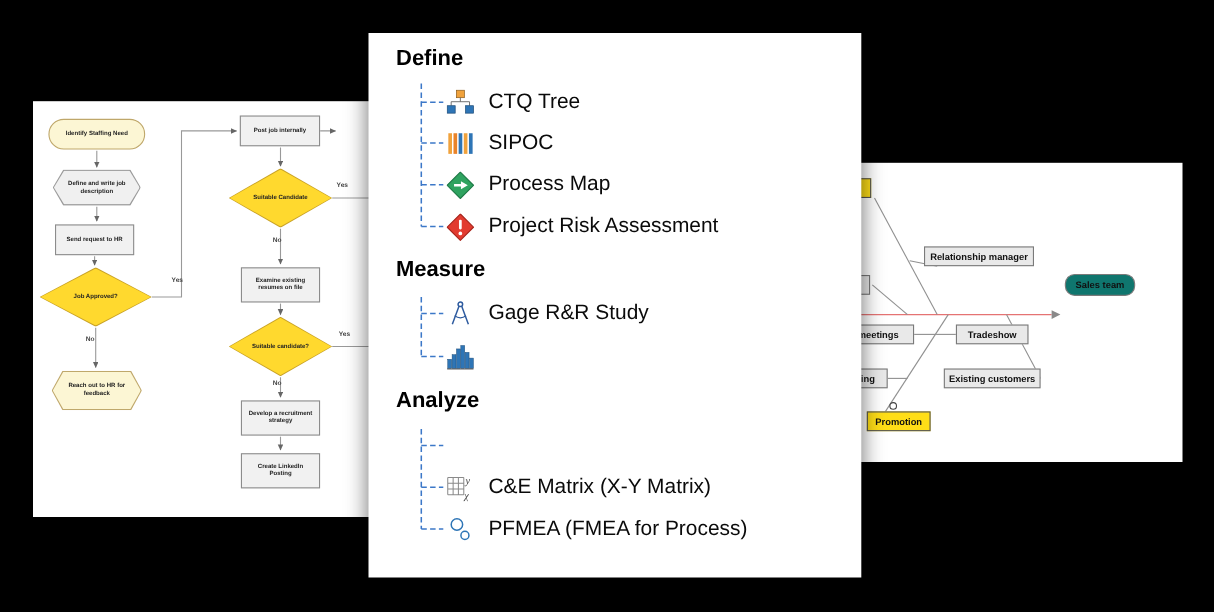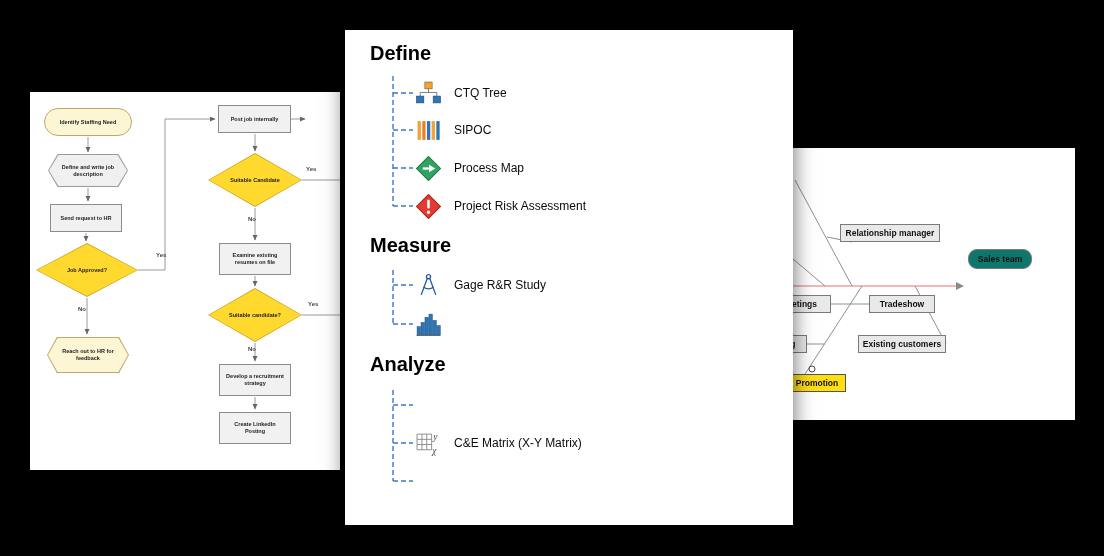--- a/index.html
+++ b/index.html
@@ -3,28 +3,28 @@
 <meta charset="utf-8">
 <style>
   html,body{margin:0;padding:0;}
   body{
     width:1104px;height:556px;position:relative;overflow:hidden;
     background:#000;font-family:"Liberation Sans", sans-serif;
   }
   .panel{position:absolute;background:#fff;box-shadow:0 4px 20px rgba(0,0,0,.6);}
   #left-panel{left:30px;top:92px;width:310px;height:378px;z-index:1;}
   #right-panel{left:600px;top:148px;width:475px;height:272px;z-index:2;}
-  #center-panel{left:345px;top:30px;width:448px;height:495px;z-index:3;}
+  #center-panel{left:335px;top:30px;width:448px;height:495px;z-index:3;}
 
   
   .tb-heading{position:absolute;left:25px;font-size:20px;font-weight:700;color:#000;}
   .tb-row{position:absolute;left:71px;height:28px;display:flex;align-items:center;gap:13px;cursor:pointer;}
   .tb-row .icon{width:25px;height:25px;flex:none;display:block;}
   .tb-row .icon svg{width:100%;height:100%;display:block;}
-  .tb-label{font-size:12px;font-weight:500;color:#0a0a0a;white-space:nowrap;}
+  .tb-label{font-size:19px;font-weight:500;color:#0a0a0a;white-space:nowrap;}
   #tree-lines{position:absolute;inset:0;width:100%;height:100%;pointer-events:none;}
 
   
   .fc-node{position:absolute;display:flex;align-items:center;justify-content:center;
     text-align:center;font-size:5.5px;font-weight:700;color:#222;line-height:1.2;box-sizing:border-box;}
   .fc-rect{background:#F1F1F1;border:1px solid #8C8C8C;padding:2px 4px;}
   .fc-stadium{background:#FCF6D4;border:1px solid #BFA76A;border-radius:14px;padding:2px 6px;}
   .fc-hex,.fc-hex-y{padding:0;}
   .fc-hex .shape,.fc-hex-y .shape,.fc-diamond .shape{position:absolute;inset:0;}
   .fc-hex .shape{background:#9a9a9a;clip-path:polygon(12% 0,88% 0,100% 50%,88% 100%,12% 100%,0 50%);}
@@ -281,13 +281,22 @@
     <span class="icon">
       <svg viewBox="0 0 24 24">
         <path d="M1,3 H15 M1,8 H15 M1,13 H15 M1,18 H15 M1,3 V18 M5.7,3 V18 M10.3,3 V18 M15,3 V18" stroke="#8a8a8a" stroke-width="0.9" fill="none"></path>
         <text x="16.5" y="9" font-size="9" font-style="italic" fill="#444" font-family="serif">y</text>
         <text x="15.5" y="22" font-size="9" font-style="italic" fill="#444" font-family="serif">χ</text>
       </svg>
     </span>
     <span class="tb-label">C&amp;E Matrix (X-Y Matrix)</span>
   </div>
 
+  <div class="tb-row" style="top:437px">
+    <span class="icon">
+      <svg viewBox="0 0 24 24">
+        <circle cx="9" cy="7.5" r="5" fill="none" stroke="#2E75B6" stroke-width="1.3"></circle>
+        <circle cx="16" cy="17" r="3.5" fill="none" stroke="#2E75B6" stroke-width="1.3"></circle>
+      </svg>
+    </span>
+    <span class="tb-label">PFMEA (FMEA for Process)</span>
+  </div>
 </div>
 
 </body></html>

